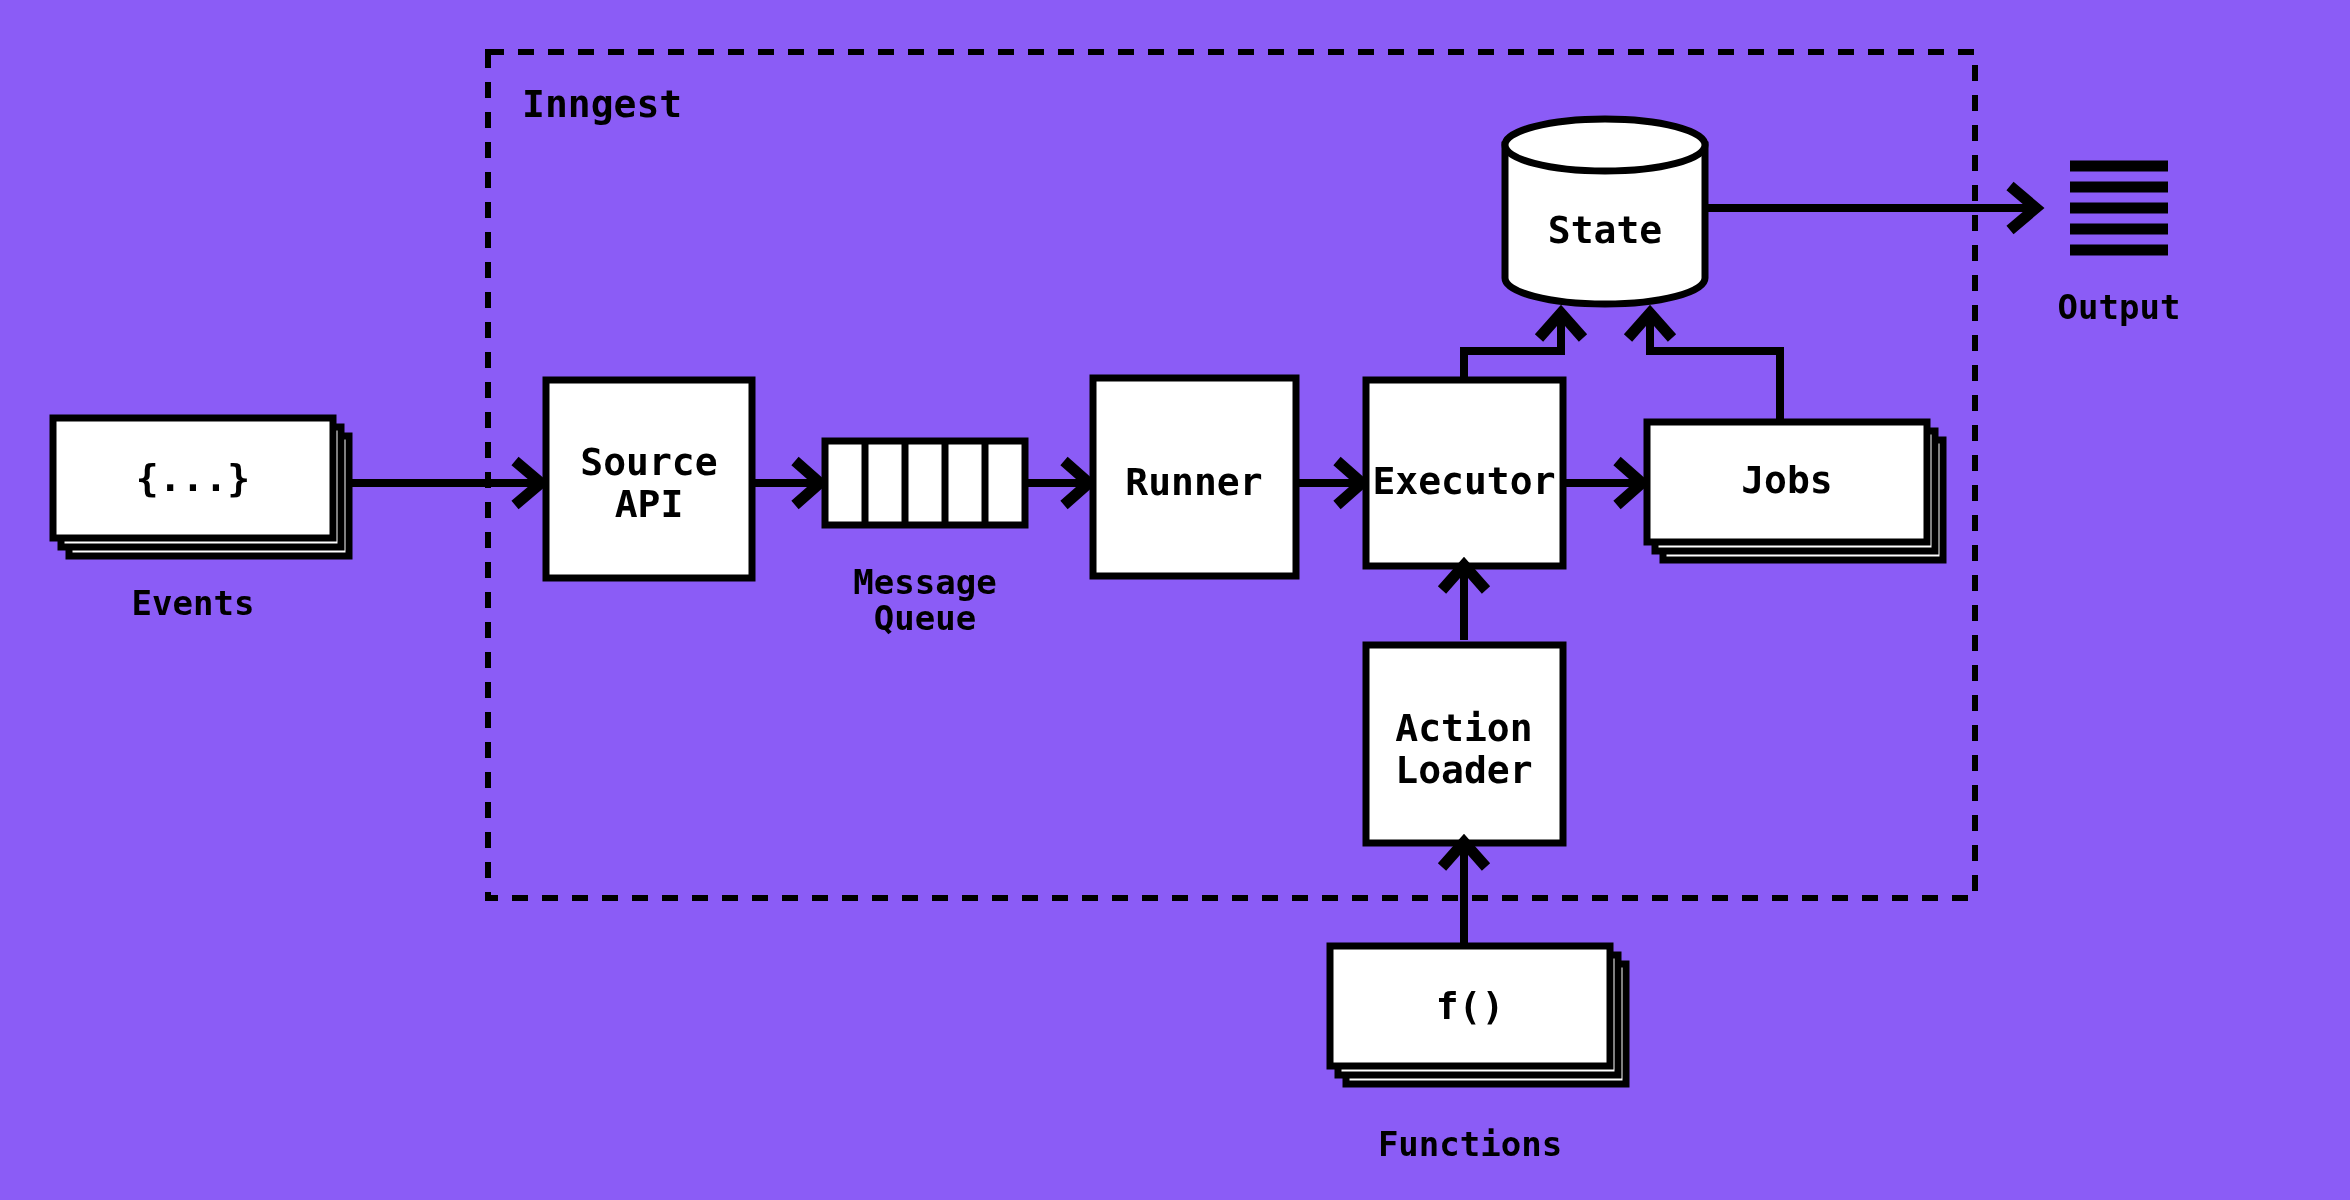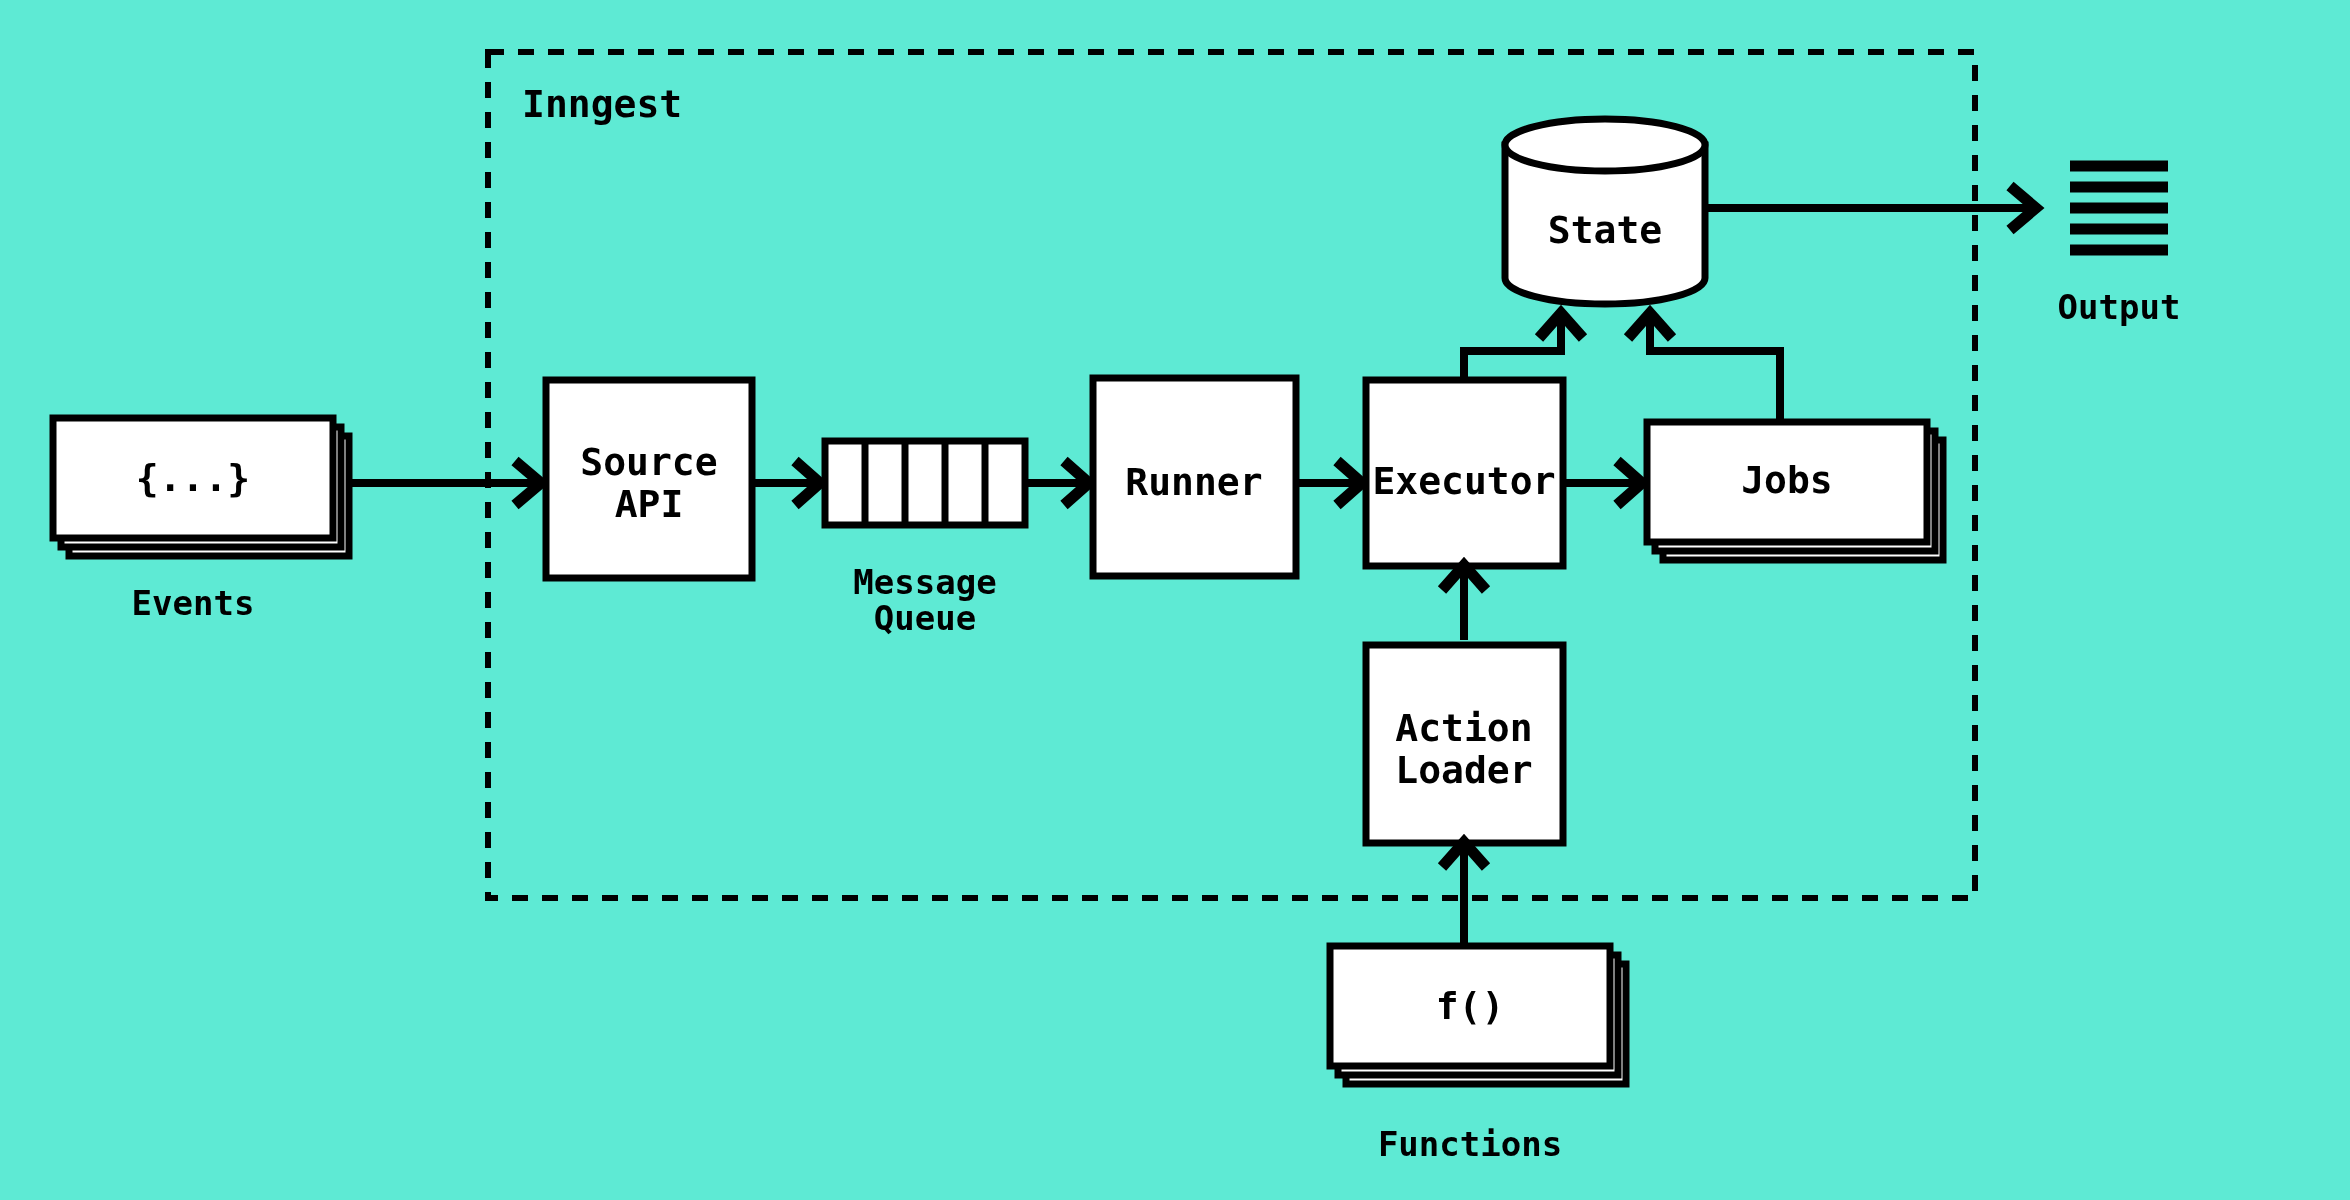--- a/index.html
+++ b/index.html
@@ -4,21 +4,21 @@
 <style>
   html, body {
     margin: 0;
     padding: 0;
     background: #ffffff;
   }
   #canvas {
     position: relative;
     width: 2350px;
     height: 1200px;
-    background: #5eead4;
+    background: #8b5cf6;
     font-family: "DejaVu Sans Mono", monospace;
   }
   svg.diagram {
     display: block;
     width: 2350px;
     height: 1200px;
   }
   .stroke {
     fill: none;
     stroke: #000000;

